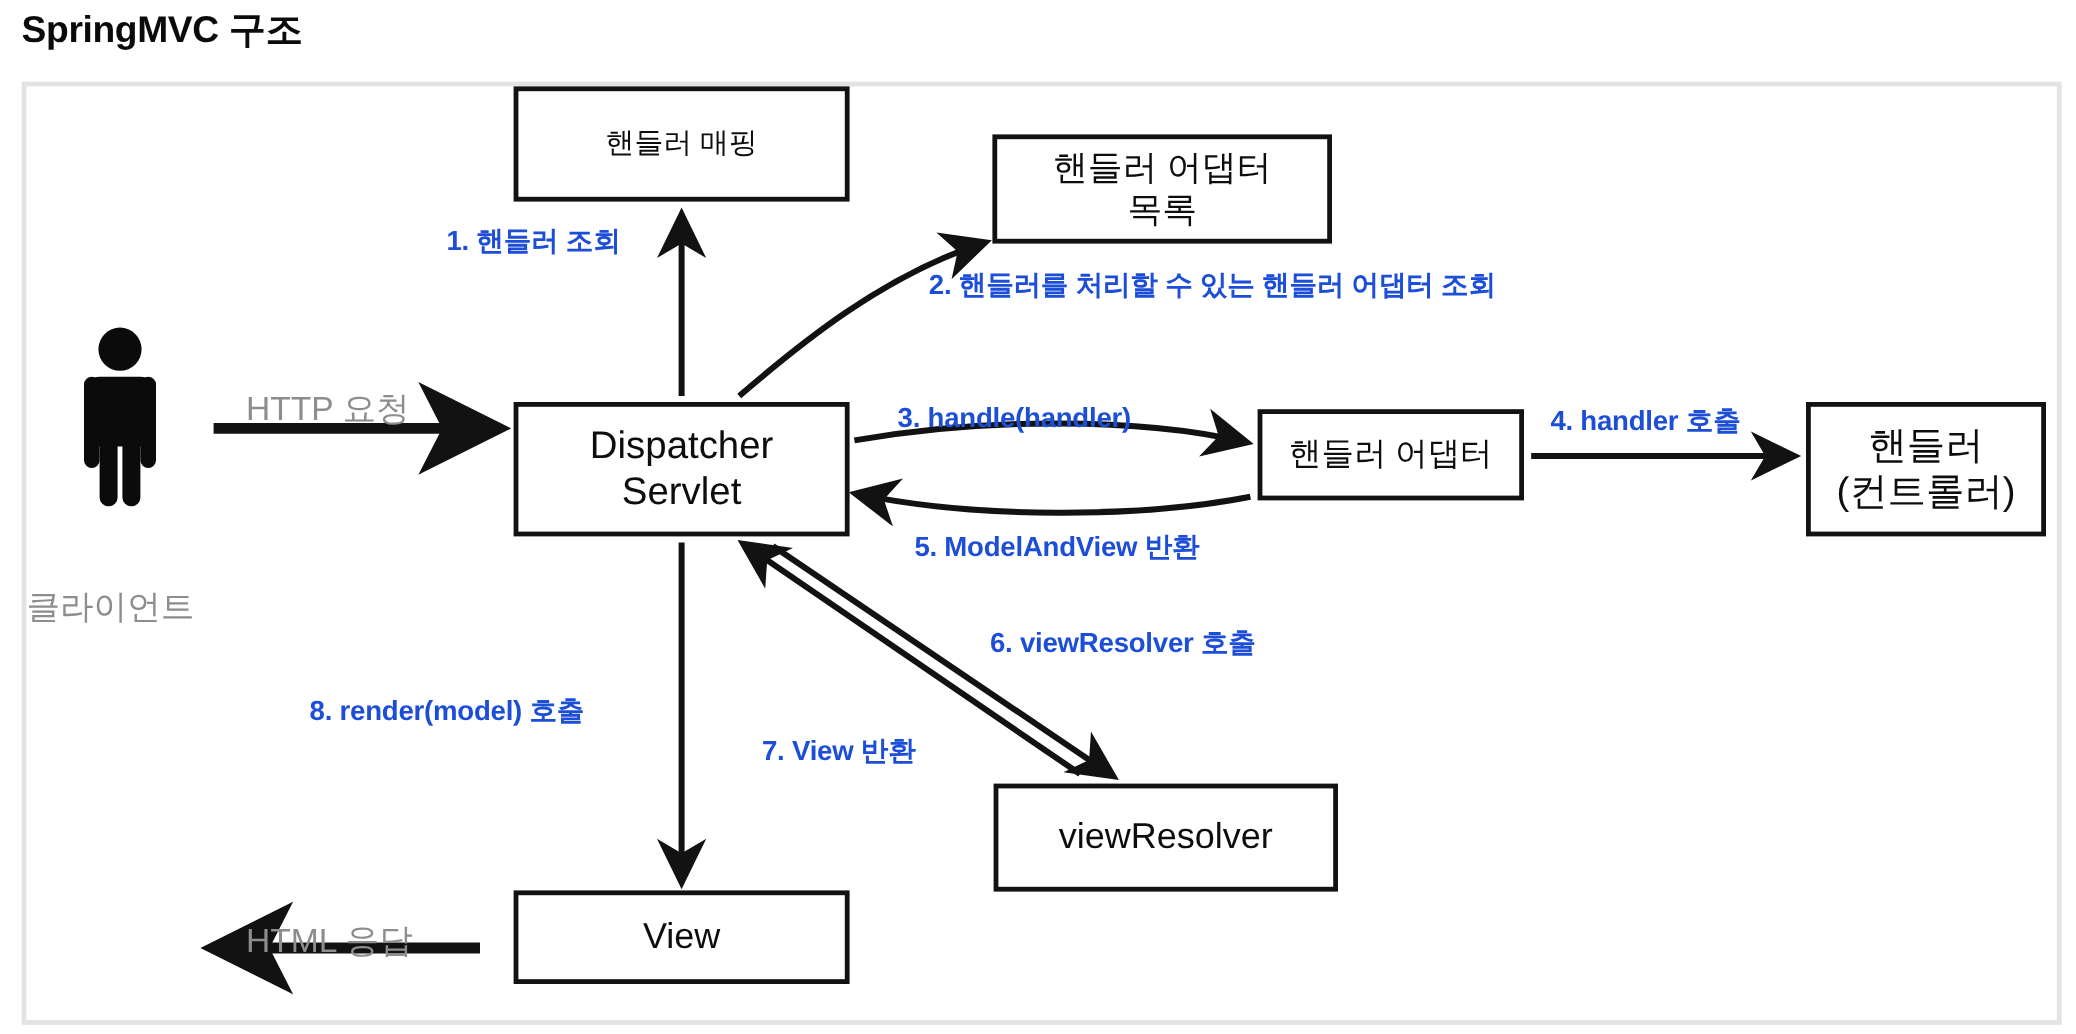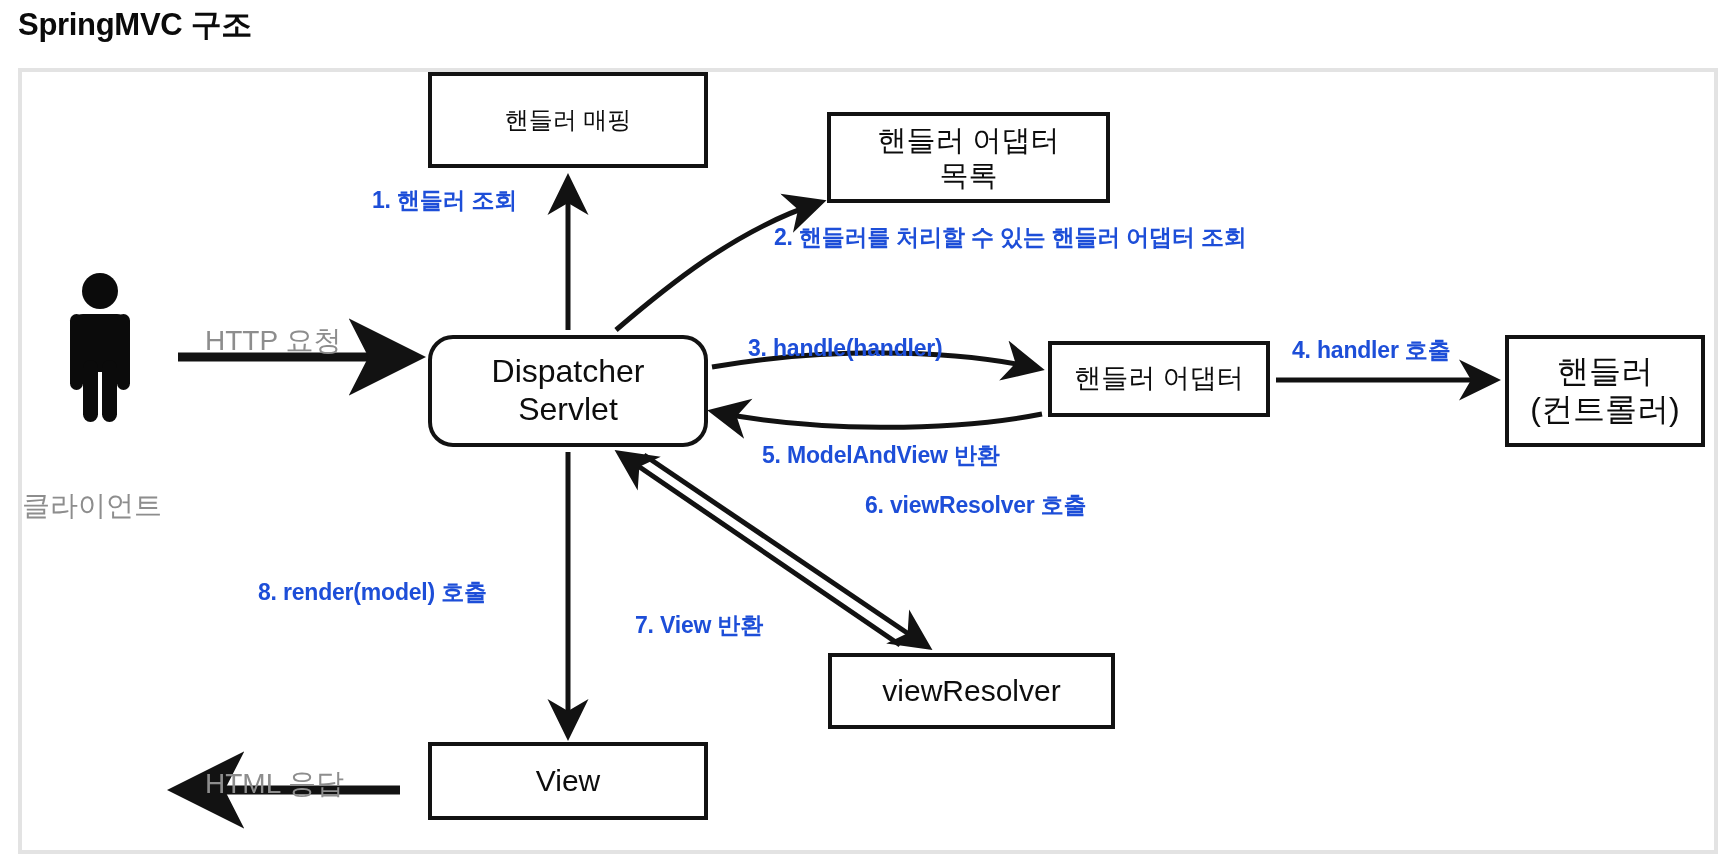--- a/index.html
+++ b/index.html
@@ -146,36 +146,36 @@
   <rect x="55" y="42" width="13" height="76" rx="6.5" fill="#0b0b0b"></rect>
   <rect x="21" y="88" width="15" height="62" rx="7.5" fill="#0b0b0b"></rect>
   <rect x="40" y="88" width="15" height="62" rx="7.5" fill="#0b0b0b"></rect>
 </svg>
 
 <div class="node-box" style="left:428px;top:72px;width:280px;height:96px;">핸들러 매핑</div>
 
 <div class="node-box" style="left:827px;top:112px;width:283px;height:91px;font-size:29px;">핸들러 어댑터
 목록</div>
 
-<div class="node-box" style="left:428px;top:335px;width:280px;height:112px;font-size:32px;border-radius:25px;">Dispatcher
+<div class="node-box" style="left:428px;top:335px;width:280px;height:112px;font-size:32px;">Dispatcher
 Servlet</div>
 
 <div class="node-box" style="left:1048px;top:341px;width:222px;height:76px;font-size:27px;">핸들러 어댑터</div>
 
 <div class="node-box" style="left:1505px;top:335px;width:200px;height:112px;font-size:32px;">핸들러
 (컨트롤러)</div>
 
-<div class="node-box" style="left:828px;top:653px;width:287px;height:76px;font-size:30px;">viewResolver</div>
+<div class="node-box" style="left:828px;top:653px;width:287px;height:90px;font-size:30px;">viewResolver</div>
 
 <div class="node-box" style="left:428px;top:742px;width:280px;height:78px;font-size:30px;">View</div>
 
 <div class="step-label" style="left:372px;top:185px;">1. 핸들러 조회</div>
 <div class="step-label" style="left:774px;top:222px;">2. 핸들러를 처리할 수 있는 핸들러 어댑터 조회</div>
 <div class="step-label" style="left:748px;top:335px;">3. handle(handler)</div>
 <div class="step-label" style="left:1292px;top:335px;">4. handler 호출</div>
 <div class="step-label" style="left:723px;top:440px;margin-left:39px;">5. ModelAndView 반환</div>
-<div class="step-label" style="left:825px;top:490px;margin-left:40px;">6. viewResolver 호출</div>
+<div class="step-label" style="left:825px;top:520px;">6. viewResolver 호출</div>
 <div class="step-label" style="left:635px;top:610px;">7. View 반환</div>
 <div class="step-label" style="left:258px;top:577px;">8. render(model) 호출</div>
 
 <div class="soft-label" style="left:205px;top:290px;">HTTP 요청</div>
 <div class="soft-label" style="left:205px;top:733px;">HTML 응답</div>
 <div class="soft-label" style="left:22px;top:455px;">클라이언트</div>
 
 </body></html>

